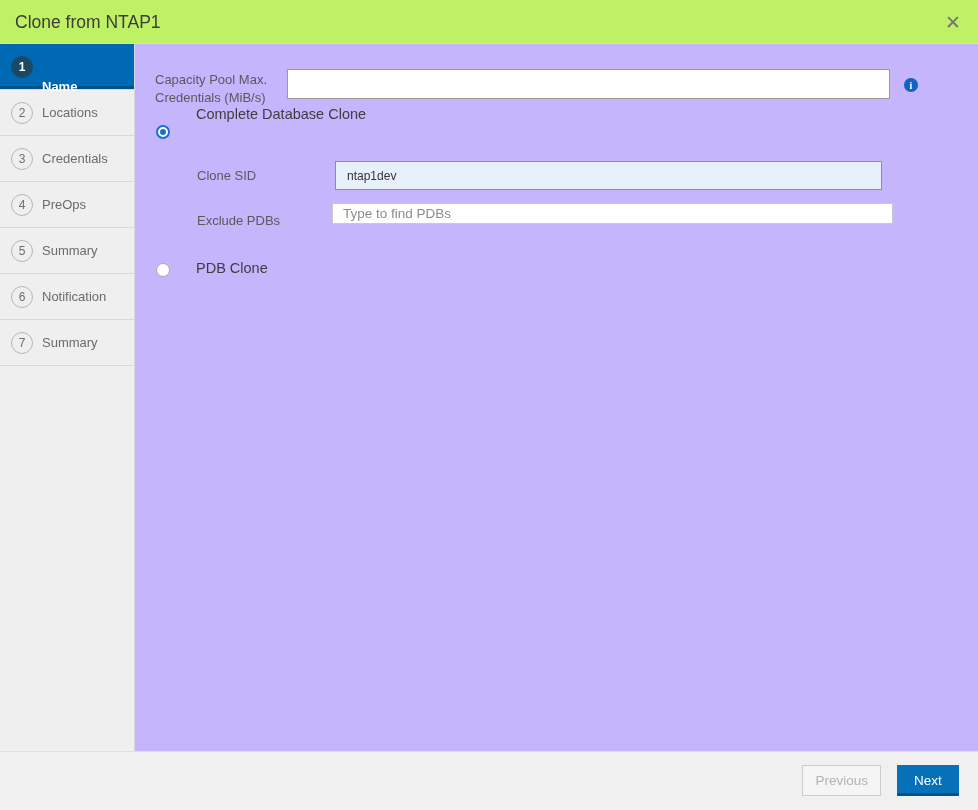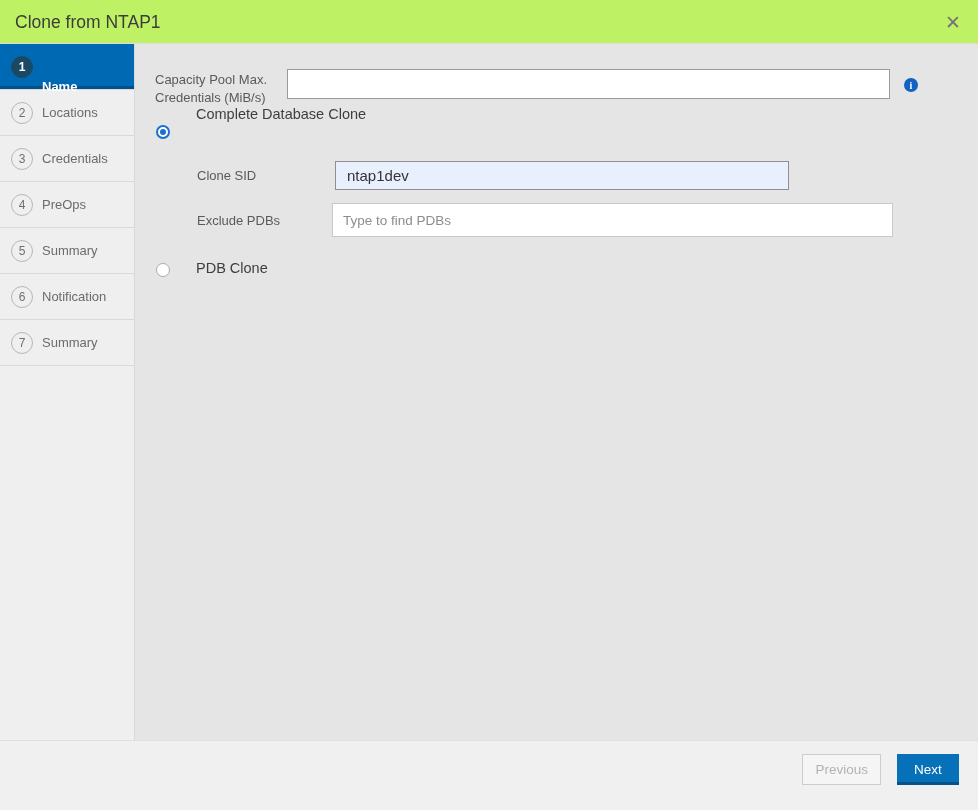--- a/index.html
+++ b/index.html
@@ -56,21 +56,21 @@
     box-shadow:inset 0 -3px 0 rgba(0,0,0,0.22);
   }
   .step.active .step-num{
     background:var(--active-step-circle);border-color:var(--active-step-circle);
     color:#ffffff;font-weight:bold;
   }
   .step.active .step-label{color:#ffffff;font-weight:bold;margin-top:40px;}
 
   
   .content{
-    position:absolute;left:135px;top:44px;width:843px;height:707px;background:#e5e5e5;
+    position:absolute;left:135px;top:44px;width:843px;height:707px;background:#c4b5fd;
   }
   .field-label{font-size:13px;color:#5a5a5a;}
   .cap-label{position:absolute;left:20px;top:27px;width:140px;line-height:17.5px;}
   .cap-input{
     position:absolute;left:152px;top:25px;width:603px;height:30px;
     border:1px solid #9a9a9a;background:#fff;padding:0 10px;font-size:13.5px;color:#333;
     font-family:inherit;
   }
   .info-icon{
     position:absolute;left:769px;top:34px;width:14px;height:14px;border-radius:50%;
@@ -88,38 +88,38 @@
     content:"";position:absolute;left:50%;top:50%;transform:translate(-50%,-50%);
     width:6px;height:6px;border-radius:50%;background:var(--radio-blue);
   }
   .radio-label{position:absolute;font-size:14.5px;color:#3e3e3e;cursor:pointer;}
 
   .radio-complete{left:21px;top:81px;}
   .radio-complete-label{left:61px;top:62px;}
 
   .sid-label{position:absolute;left:62px;top:124px;}
   .sid-input{
-    position:absolute;left:200px;top:117px;width:454px;height:29px;
+    position:absolute;left:200px;top:117px;width:547px;height:29px;
     border:1px solid #8f8f8f;background:var(--autofill-bg);
-    padding:0 11px;font-size:15px;color:#333;font-family:inherit;
+    padding:0 11px;font-size:12px;color:#333;font-family:inherit;
   }
   .pdb-label{position:absolute;left:62px;top:169px;}
   .pdb-input{
-    position:absolute;left:197px;top:159px;width:561px;height:34px;
+    position:absolute;left:197px;top:159px;width:561px;height:21px;
     border:1px solid #c9c9c9;background:#fff;
     padding:0 10px;font-size:13.5px;color:#333;font-family:inherit;
   }
   .pdb-input::placeholder{color:#8d8d8d;opacity:1;}
 
   .radio-pdb{left:21px;top:219px;}
   .radio-pdb-label{left:61px;top:216px;}
 
   
   .dialog-footer{
-    position:absolute;left:0;right:0;bottom:0;height:70px;
+    position:absolute;left:0;right:0;bottom:0;height:59px;
     background:#f0f0f0;border-top:1px solid #e0e0e0;
   }
   .footer-buttons{
     position:absolute;right:19px;top:13px;display:flex;gap:16px;
   }
   .btn{
     height:31px;font-size:13.5px;font-family:inherit;cursor:pointer;
   }
   .btn-previous{
     min-width:70px;padding:0 12px;background:#f5f5f5;

